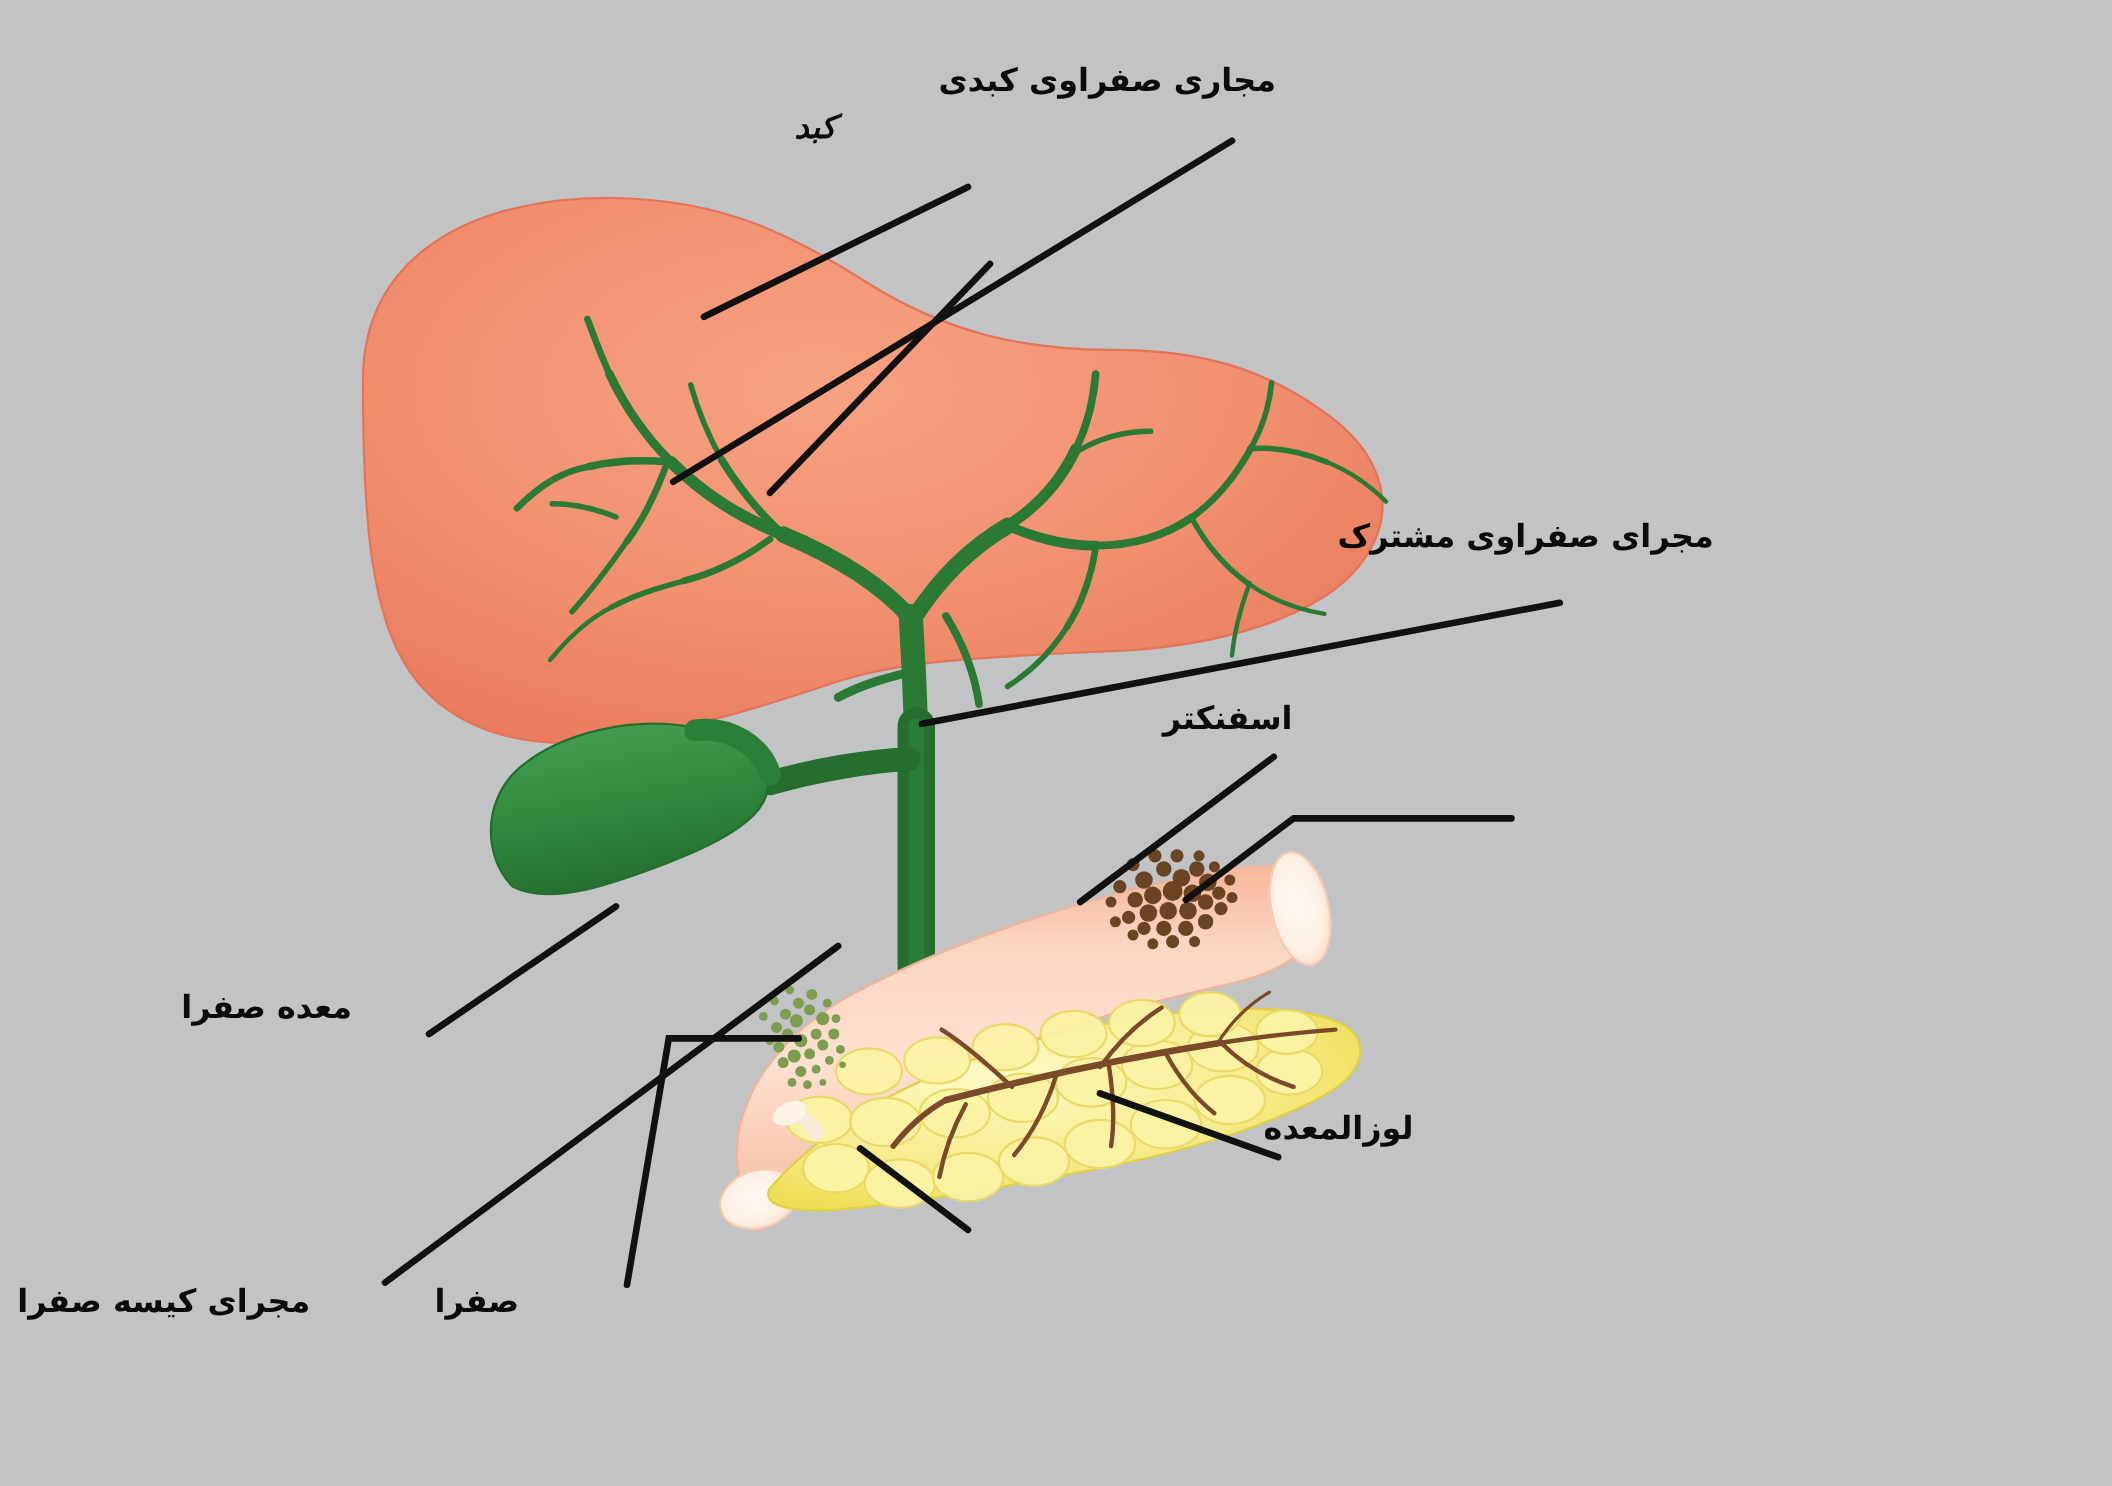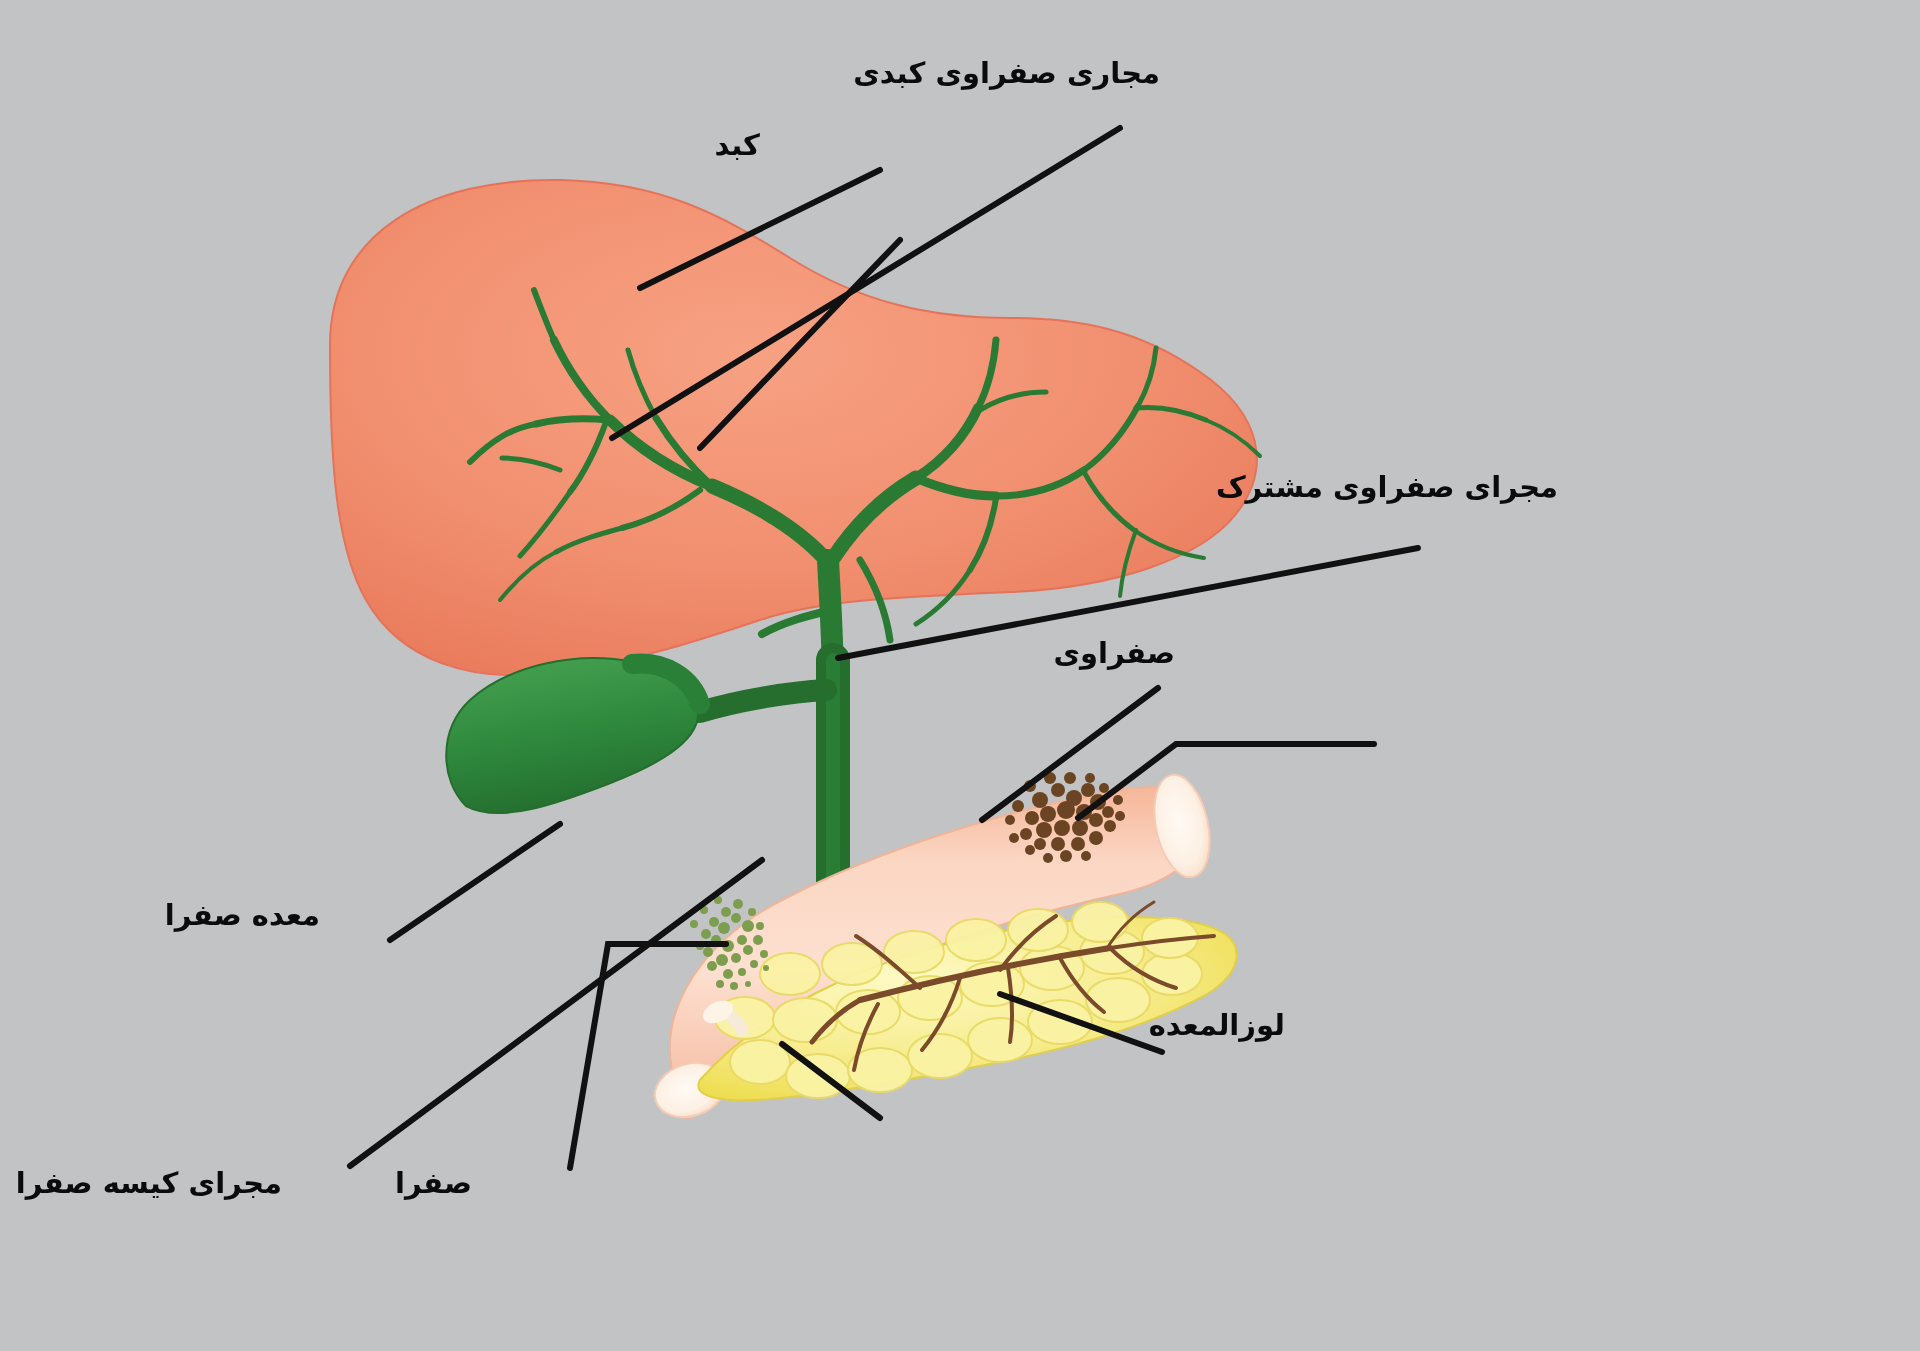--- a/index.html
+++ b/index.html
@@ -22,21 +22,21 @@
     font-weight:700;
     white-space:nowrap;
     direction:rtl;
     unicode-bidi:bidi-override;
     font-family:"DejaVu Sans","Liberation Sans",sans-serif;
     letter-spacing:0px;
     line-height:1.1;
   }
   
   #lbl-hepatic-ducts{ right:760px; top:58px; }
-  #lbl-liver{         right:1160px; top:130px; }
+  #lbl-liver{         right:1160px; top:100px;font-style:italic; }
   #lbl-common-duct{   right:362px;  top:472px; }
   #lbl-duodenum{      right:745px;  top:638px; }
   #lbl-food-mass{     right:378px;  top:718px; }
   #lbl-gallbladder{   right:1600px; top:900px; }
   #lbl-pancreas{      right:635px;  top:1010px;margin-left:23px; }
   #lbl-sphincter{     right:900px;  top:1130px; }
   #lbl-cystic-duct{   right:1638px; top:1168px; }
   #lbl-bile{          right:1448px; top:1168px; }
 </style>
 </head>
@@ -314,21 +314,21 @@
       <polyline points="570,1168 608,944 726,944"></polyline>
     </g>
   </svg>
 
   <div class="lbl" id="lbl-hepatic-ducts">مجاری صفراوی کبدی</div>
 
   <div class="lbl" id="lbl-liver">کبد</div>
 
   <div class="lbl" id="lbl-common-duct">مجرای صفراوی مشترک</div>
 
-  <div class="lbl" id="lbl-duodenum">صفراوی</div>
+  <div class="lbl" id="lbl-duodenum">اسفنکتر</div>
 
 
   <div class="lbl" id="lbl-gallbladder">معده صفرا</div>
 
   <div class="lbl" id="lbl-pancreas">لوزالمعده</div>
 
 
   <div class="lbl" id="lbl-cystic-duct">مجرای کیسه صفرا</div>
 
   <div class="lbl" id="lbl-bile">صفرا</div>

